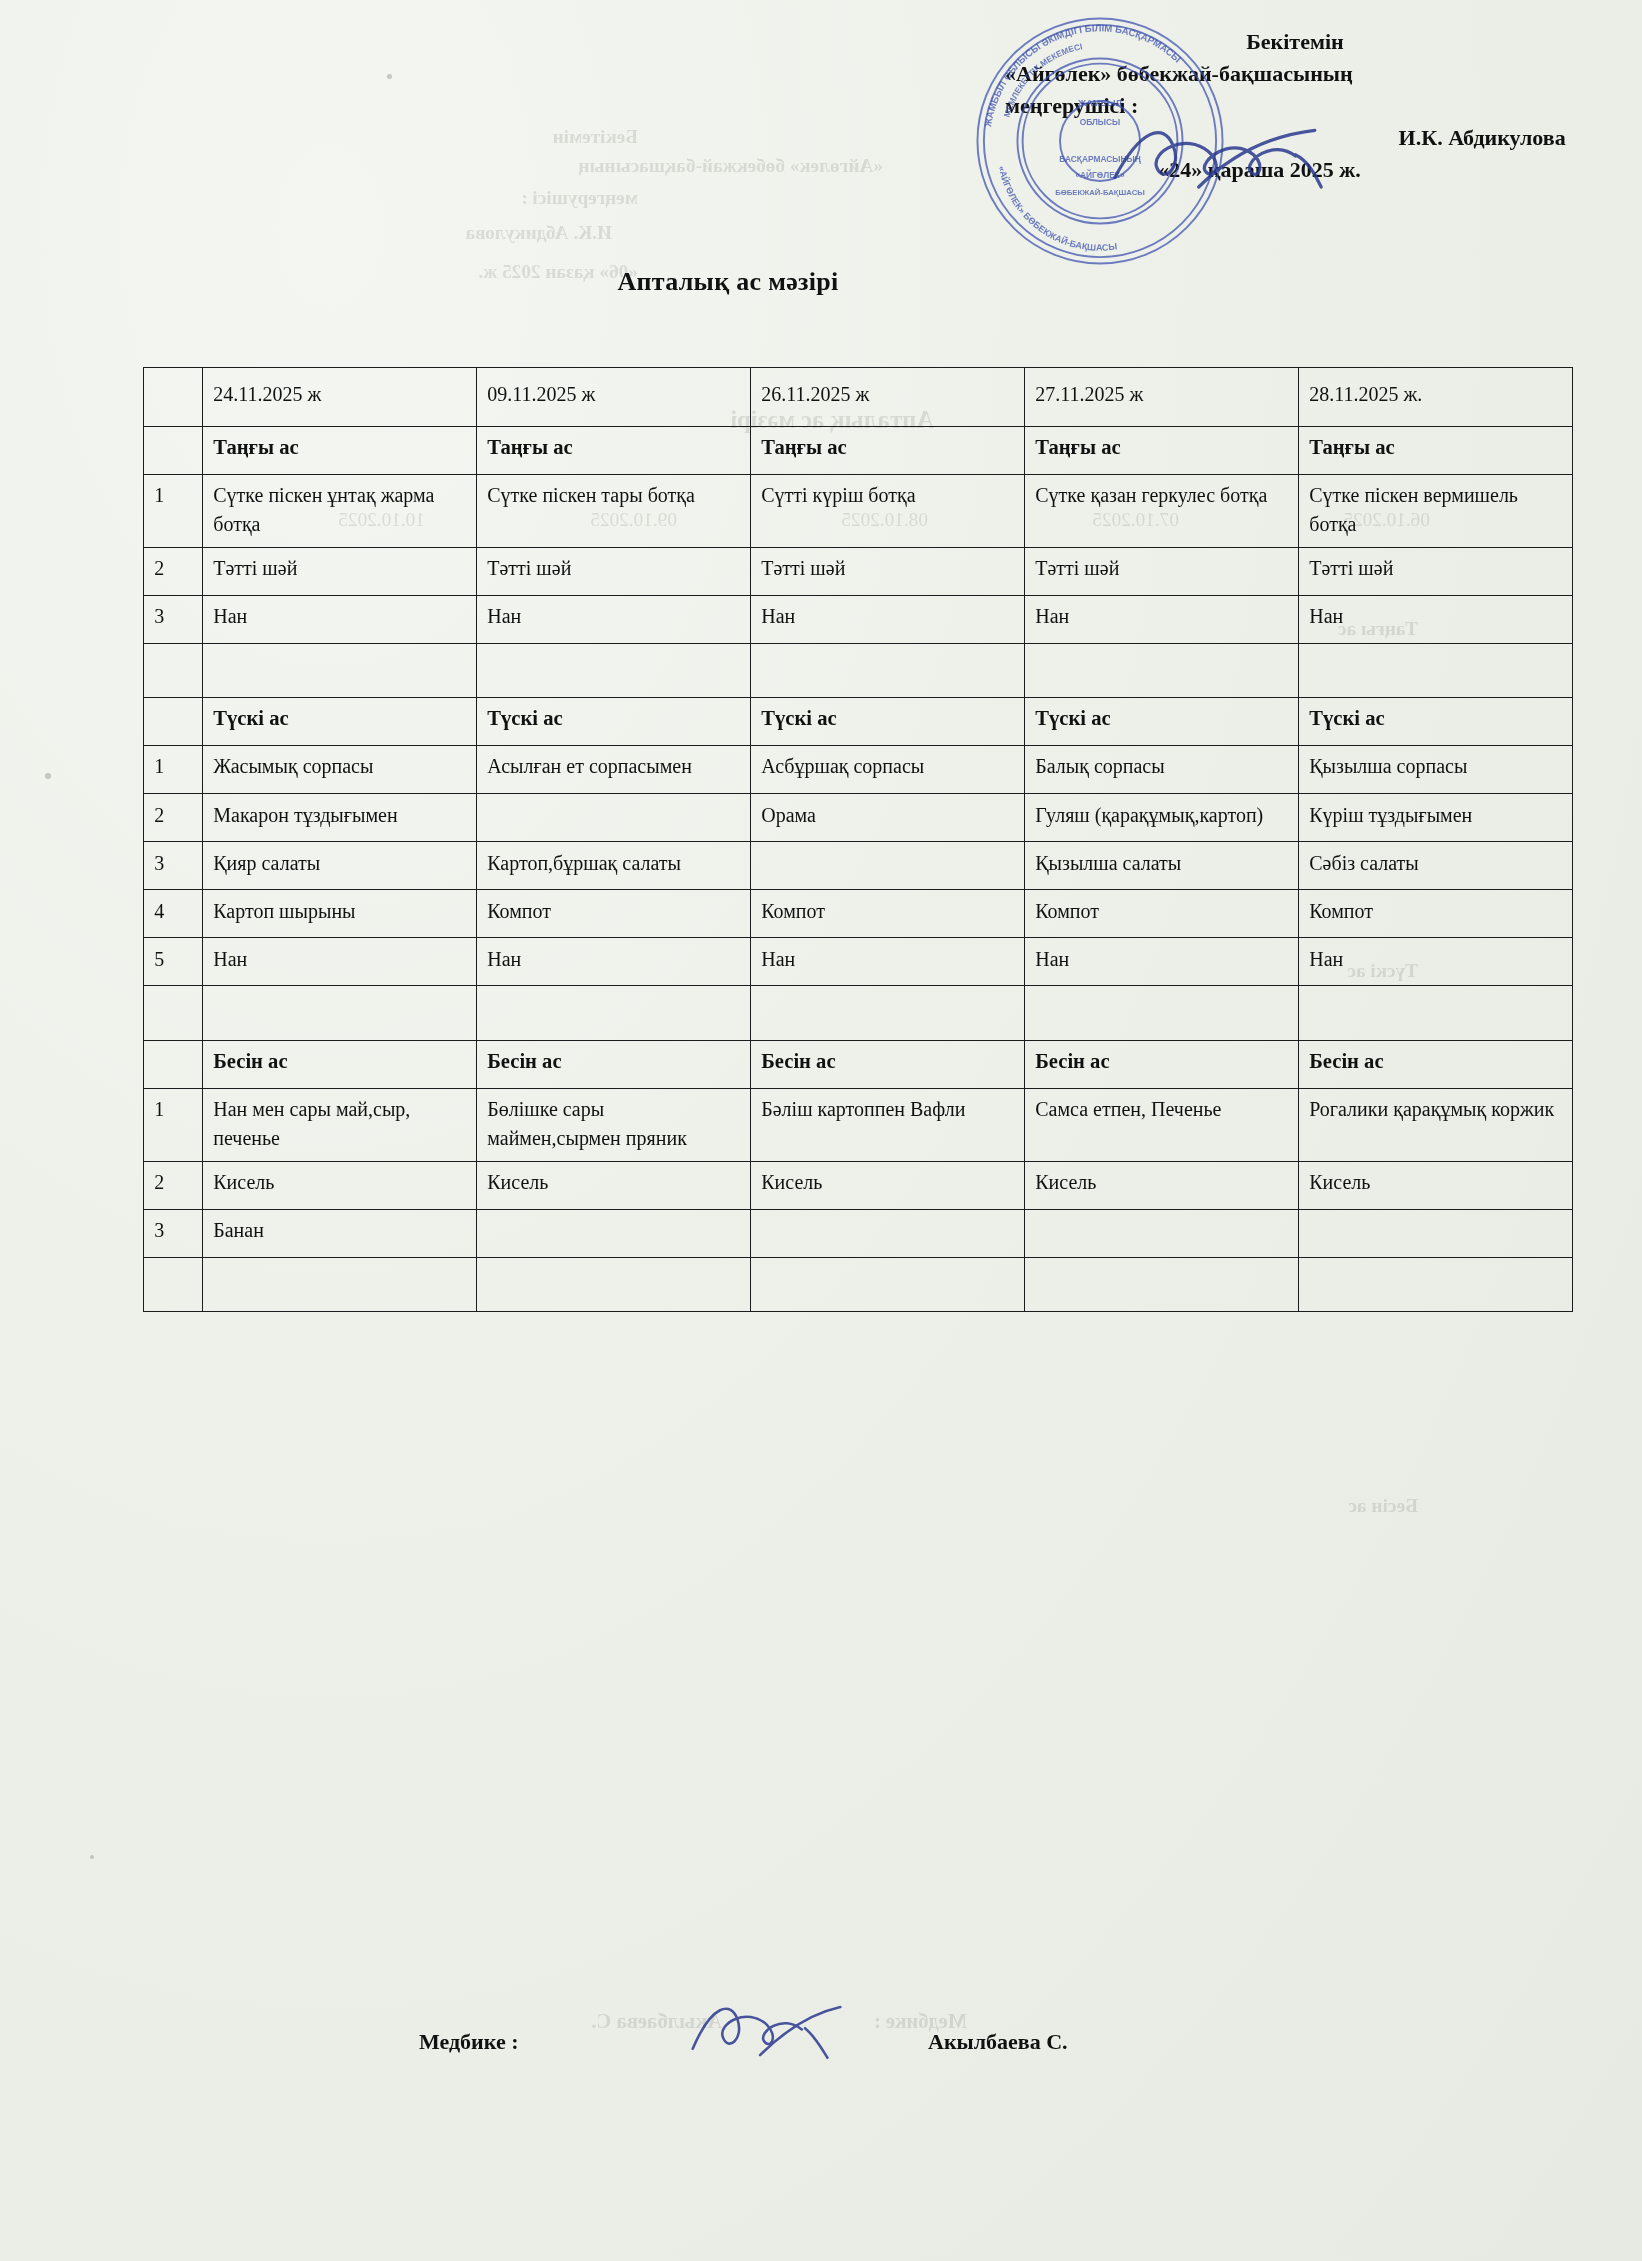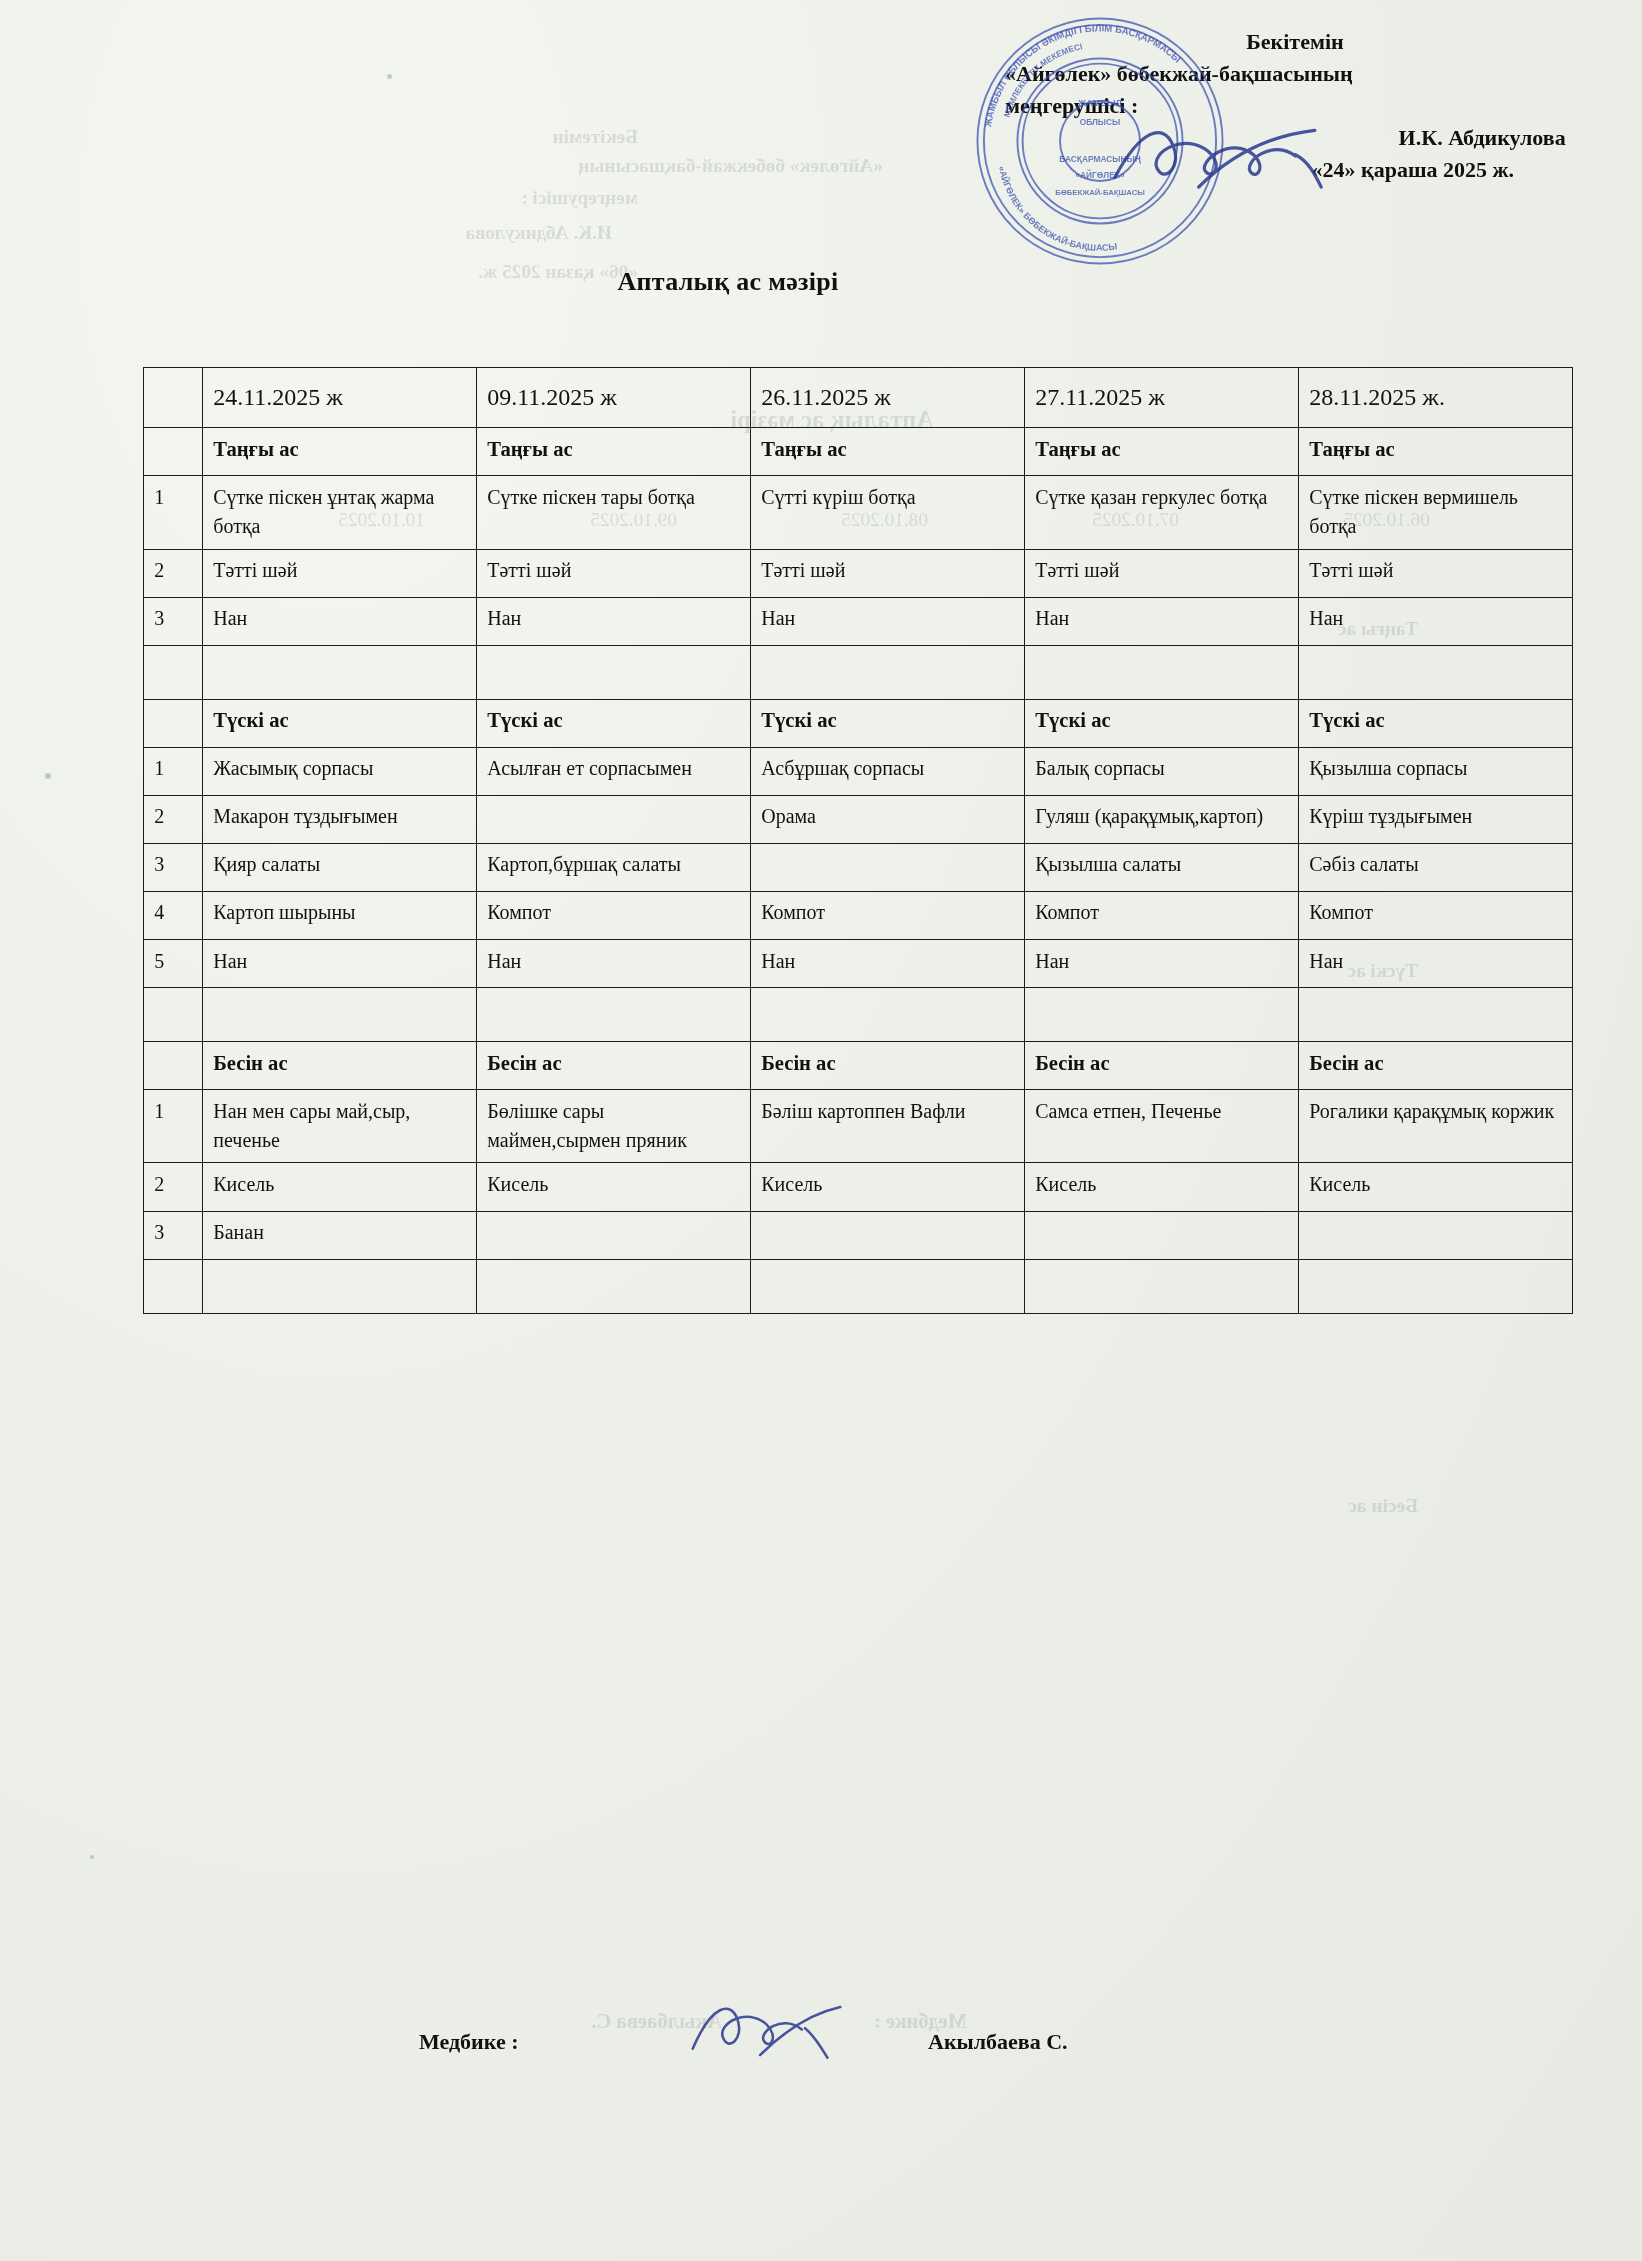--- a/index.html
+++ b/index.html
@@ -103,21 +103,21 @@
     padding-left: 7.7px;
     padding-right: 2.6px;
   }
   td.col { width: 232px; }
   td.meal {
     font-weight: bold;
     font-size: 20.6px;
     padding-top: 9px;
     padding-bottom: 9px;
   }
-  tr.datehead td { font-size: 24px; padding-top: 11.6px; padding-bottom: 13px; }
+  tr.datehead td { font-size: 20px; padding-top: 11.6px; padding-bottom: 13px; }
   tr.blank td { height: 39px; }
   .nowrap { white-space: pre-line; }
 
   .footer {
     position: absolute;
     left: 419px;
     top: 2029px;
     font-size: 22px;
     font-weight: bold;
   }
@@ -168,21 +168,21 @@
 
   <div class="speck" style="left:387px;top:74px;width:4.5px;height:4.5px;"></div>
   <div class="speck" style="left:45px;top:773px;width:5.8px;height:5.8px;"></div>
   <div class="speck" style="left:90px;top:1855px;width:3.9px;height:3.9px;"></div>
 
   <div class="header">
     <div class="line1">Бекітемін</div>
     <div class="line2">«Айгөлек»  бөбекжай-бақшасының</div>
     <div class="line3">меңгерушісі :</div>
     <div class="line4" style="text-align:right;padding-right:19.3px;">И.К. Абдикулова</div>
-    <div class="line4" style="text-align:right;padding-right:71px;">«24»   қараша  2025 ж.</div>
+    <div class="line4" style="text-align:center;padding-right:71px;">«24»   қараша  2025 ж.</div>
   </div>
 
   <svg class="stamp" viewBox="0 0 400 400">
     <g fill="none" stroke="#3a4fae" stroke-width="3" opacity="0.72">
       <circle cx="200" cy="200" r="190"></circle>
       <circle cx="200" cy="200" r="180"></circle>
       <circle cx="200" cy="200" r="128"></circle>
       <circle cx="200" cy="200" r="120"></circle>
       <circle cx="200" cy="200" r="62"></circle>
     </g>

